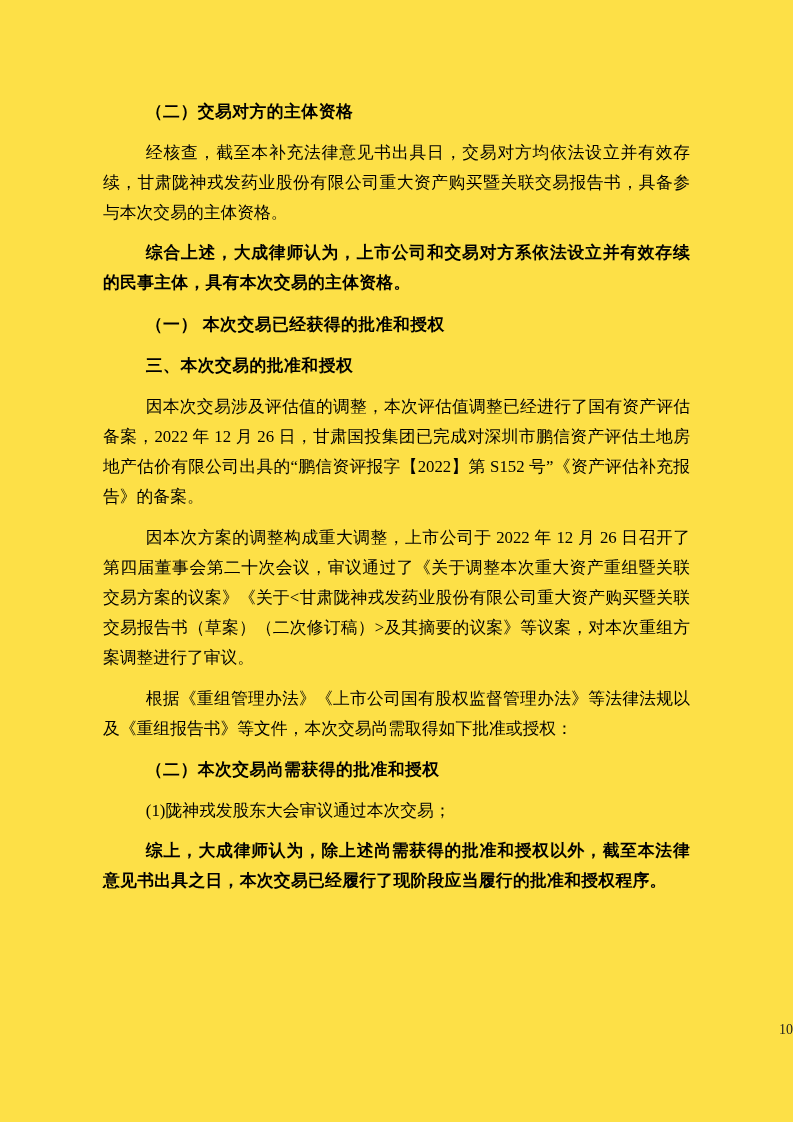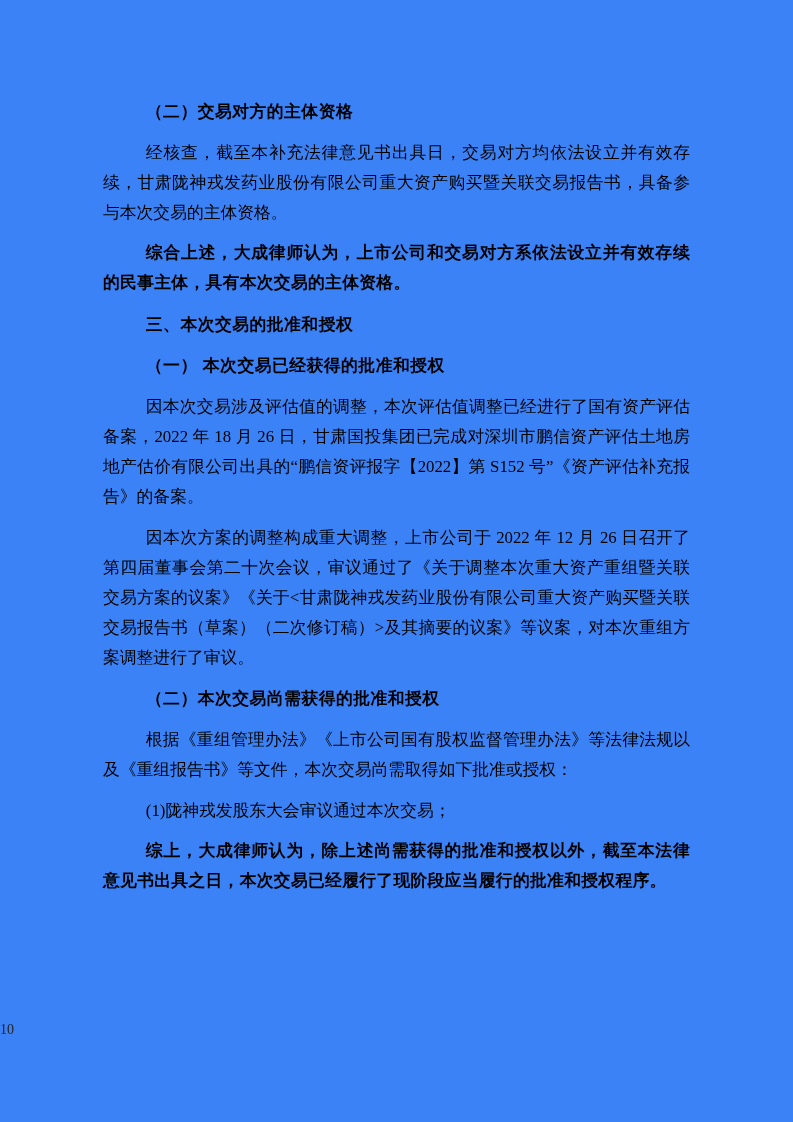--- a/index.html
+++ b/index.html
@@ -5,21 +5,21 @@
   html, body {
     margin: 0;
     padding: 0;
     background: #e8e8e8;
   }
   .page {
     position: relative;
     width: 793px;
     height: 1122px;
     margin: 0 auto;
-    background: #3b82f6;
+    background: #fde047;
     color: #000000;
     font-family: "Liberation Serif", "DejaVu Serif", serif;
     overflow: hidden;
   }
   .content {
     position: absolute;
     top: 97px;
     left: 103px;
     width: 587px;
     font-size: 16.8px;
@@ -41,38 +41,38 @@
     font-weight: 700;
     font-family: Liberation Mono, monospace;
     letter-spacing: 0.3px;
   }
   .li { text-indent: 2.55em; }
   .footer {
     position: absolute;
     top: 1020px;
     left: 0;
     width: 100%;
-    text-align: left;
+    text-align: right;
     font-size: 14px;
     line-height: 20px;
     font-family: "Liberation Serif", "DejaVu Serif", serif;
     color: #222222;
   }
 </style>
 </head>
 <body>
 
 <div class="page">
   <div class="content">
     <div class="block h2">（二）交易对方的主体资格</div>
     <div class="block p">经核查，截至本补充法律意见书出具日，交易对方均依法设立并有效存续，甘肃陇神戎发药业股份有限公司重大资产购买暨关联交易报告书，具备参与本次交易的主体资格。</div>
     <div class="block pb">综合上述，大成律师认为，上市公司和交易对方系依法设立并有效存续的民事主体，具有本次交易的主体资格。</div>
+    <div class="block h2">（一） 本次交易已经获得的批准和授权</div>
     <div class="block h1">三、本次交易的批准和授权</div>
-    <div class="block h2">（一） 本次交易已经获得的批准和授权</div>
-    <div class="block p">因本次交易涉及评估值的调整，本次评估值调整已经进行了国有资产评估备案，2022 年 18 月 26 日，甘肃国投集团已完成对深圳市鹏信资产评估土地房地产估价有限公司出具的“鹏信资评报字【2022】第 S152 号”《资产评估补充报告》的备案。</div>
+    <div class="block p">因本次交易涉及评估值的调整，本次评估值调整已经进行了国有资产评估备案，2022 年 12 月 26 日，甘肃国投集团已完成对深圳市鹏信资产评估土地房地产估价有限公司出具的“鹏信资评报字【2022】第 S152 号”《资产评估补充报告》的备案。</div>
     <div class="block p">因本次方案的调整构成重大调整，上市公司于 2022 年 12 月 26 日召开了第四届董事会第二十次会议，审议通过了《关于调整本次重大资产重组暨关联交易方案的议案》《关于&lt;甘肃陇神戎发药业股份有限公司重大资产购买暨关联交易报告书（草案）（二次修订稿）&gt;及其摘要的议案》等议案，对本次重组方案调整进行了审议。</div>
+    <div class="block p">根据《重组管理办法》《上市公司国有股权监督管理办法》等法律法规以及《重组报告书》等文件，本次交易尚需取得如下批准或授权：</div>
     <div class="block h2">（二）本次交易尚需获得的批准和授权</div>
-    <div class="block p">根据《重组管理办法》《上市公司国有股权监督管理办法》等法律法规以及《重组报告书》等文件，本次交易尚需取得如下批准或授权：</div>
     <div class="block li">(1)陇神戎发股东大会审议通过本次交易；</div>
     <div class="block pb">综上，大成律师认为，除上述尚需获得的批准和授权以外，截至本法律意见书出具之日，本次交易已经履行了现阶段应当履行的批准和授权程序。</div>
   </div>
   <div class="footer">10</div>
 </div>
 
 </body></html>

